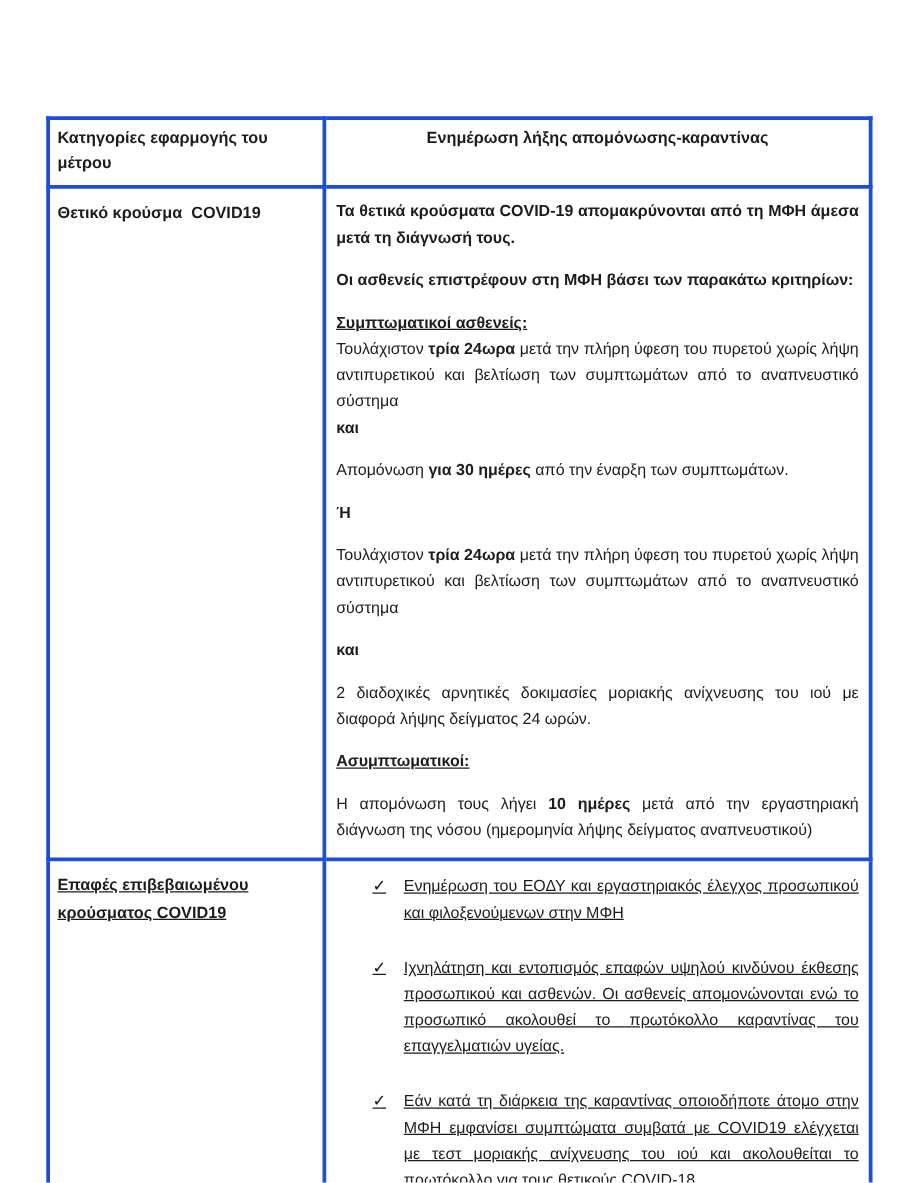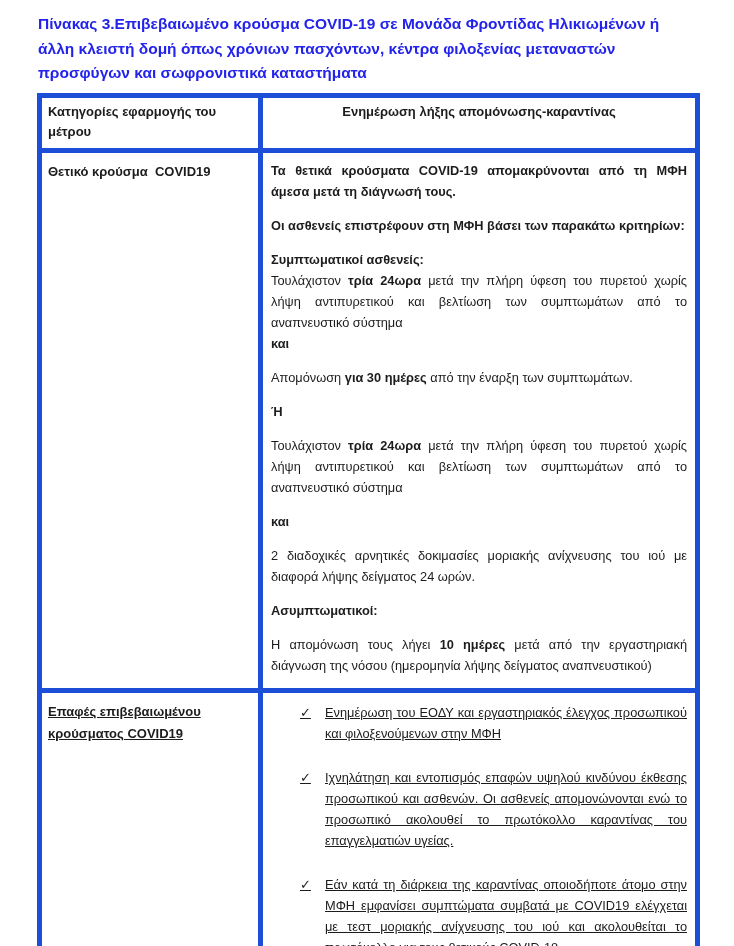--- a/index.html
+++ b/index.html
@@ -19,21 +19,21 @@
 
   table.doc-table {
     position:absolute; left:37px; top:93px; width:658px;
     border-collapse:collapse; table-layout:fixed;
     border:1px solid #4d4d4d;
     border-top:2px solid #8a8a8a;
     border-bottom:2px solid #5a5a5a;
   }
   col.c1 { width:221px; }
   col.c2 { width:437px; }
-  th, td { border:5px solid #1d4ed8; vertical-align:top; background:#fff; }
+  th, td { border:3px solid #1d4ed8; vertical-align:top; background:#fff; }
 
   tr.header-row { height:55px; }
   th.h1 {
     text-align:left; padding:4px 6px;
     font-size:13px; font-weight:bold; line-height:20px;
   }
   th.h2 {
     text-align:center; padding:4px 6px;
     font-size:13px; font-weight:bold; line-height:20px;
   }
@@ -45,37 +45,36 @@
   .cat-label { font-size:13px; font-weight:bold; line-height:22px; white-space:pre-wrap; }
 
   td.crit { padding:0; }
   .cellbody { padding:7px 8px 12px 8px; }
   .cellbody p {
     font-size:12.8px; line-height:21px; text-align:justify; margin:0;
   }
   .cellbody p.gap { margin-bottom:13px; }
   span.b { font-weight:bold; }
   span.i { }
-  span.u { }
+  span.u { text-decoration:underline; }
 
   .bullets { padding:9px 8px 0 8px; }
   .bullet { display:flex; margin-bottom:23px; }
   .bullet:last-child { margin-bottom:0; }
   .check {
     flex:0 0 54px; padding-left:29px;
     font-size:13px; font-weight:bold; line-height:21px;
   }
   .btext { flex:1; font-size:12.8px; line-height:21px; text-align:justify; }
 </style>
 </head>
 <body>
 
 <div class="page">
 
-  <div class="doc-title" style="color: rgb(35, 35, 236);">Πίνακας 3.Επιβεβαιωμένο κρούσμα COVID-19 σε Μονάδα Φροντίδας Ηλικιωμένων ή<br>άλλη κλειστή δομή όπως χρόνιων πασχόντων, κέντρα φιλοξενίας μεταναστών<br>προσφύγων και σωφρονιστικά καταστήματα</div>
 
   <table class="doc-table">
     <colgroup>
         <col class="c1">
         <col class="c2">
       </colgroup>
     <thead>
       <tr class="header-row">
         <th class="h1">Κατηγορίες εφαρμογής του μέτρου</th>
         <th class="h2">Ενημέρωση λήξης απομόνωσης-καραντίνας</th>

